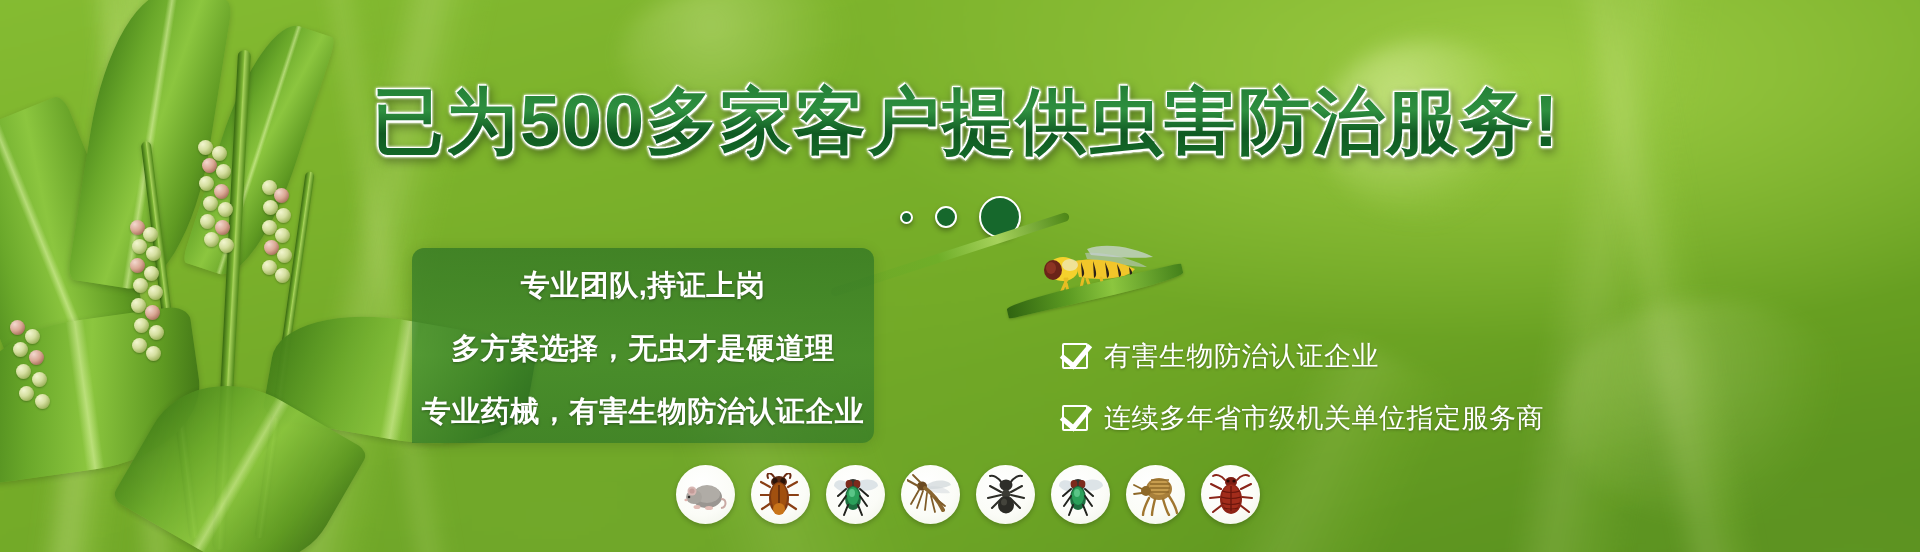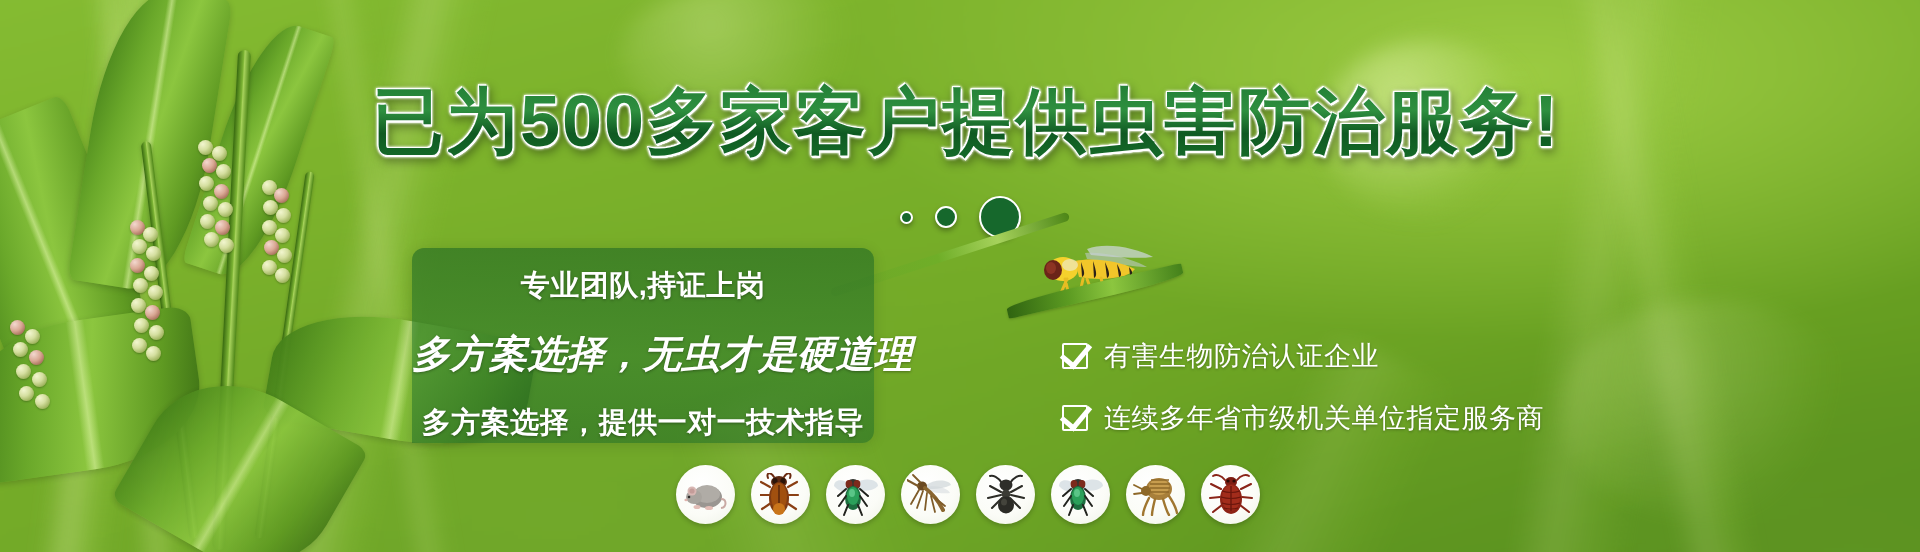--- a/index.html
+++ b/index.html
@@ -124,21 +124,21 @@
     box-shadow:0 2px 14px rgba(0,0,0,.12);
   }
   .panel .line{
     color:#ffffff;
     font-weight:bold;
     text-align:center;
     white-space:nowrap;
     text-shadow:0 1px 3px rgba(0,0,0,.35);
   }
   .panel .l-a{ font-size:29px; padding-top:18px; letter-spacing:.5px; }
-  .panel .l-b{ font-size:38px; padding-top:23px; letter-spacing:.5px;font-style:italic; }
+  .panel .l-b{ font-size:29px; padding-top:23px; letter-spacing:.5px; }
   .panel .l-c{ font-size:29px; padding-top:23px; letter-spacing:.5px; }
 
   
   .checks{ position:absolute; left:1062px; top:338px; }
   .check-row{ display:flex; align-items:center; gap:16px; margin-bottom:26px; }
   .check-box{
     width:26px; height:26px; flex:0 0 26px;
     border:2px solid #ffffff; border-radius:2px;
     position:relative;
   }
@@ -308,21 +308,21 @@
         <path d="M94 24 C98 29 98 31 95 32 Z" fill="#2b2118"></path>
         <ellipse cx="35" cy="22" rx="8" ry="6" fill="#efe6b2" opacity=".8"></ellipse>
         <path d="M32 36 L26 50 M30 36 L34 52 M48 36 L44 54 M52 36 L58 52 M66 35 L70 50" stroke="#e6bd22" stroke-width="3" fill="none" stroke-linecap="round"></path>
       </g>
     </svg>
   </div>
 
   <div class="panel">
     <div class="line l-a">专业团队,持证上岗</div>
     <div class="line l-b">多方案选择，无虫才是硬道理</div>
-    <div class="line l-c">多方案选择，提供一对一技术指导</div>
+    <div class="line l-c">专业药械，有害生物防治认证企业</div>
   </div>
 
   <div class="checks">
     <div class="check-row">
       <span class="check-box"></span>
       <span class="check-text">有害生物防治认证企业</span>
     </div>
     <div class="check-row">
       <span class="check-box"></span>
       <span class="check-text">连续多年省市级机关单位指定服务商</span>

